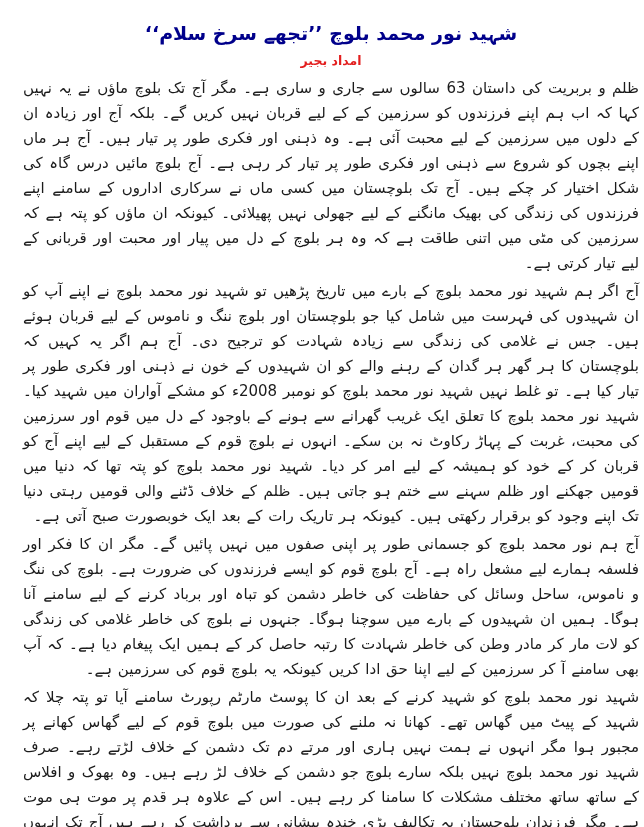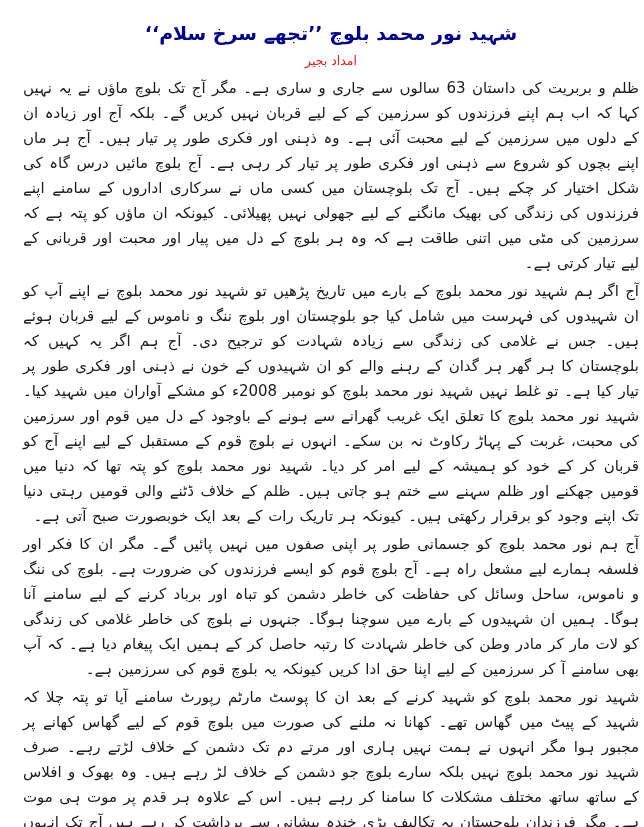--- a/index.html
+++ b/index.html
@@ -30,21 +30,21 @@
     color:var(--title-color);
     font-size:19px;
     font-weight:bold;
     line-height:1.45;
     padding:3px 0 1px 0;
   }
   .article-byline{
     text-align:center;
     color:var(--byline-color);
     font-size:12.5px;
-    font-weight:normal;
+    font-weight:bold;
     padding:4px 0 8px 0;
   }
   .article-body p{
     direction:rtl;
     text-align:justify;
     color:var(--body-color);
     font-size:15px;
     line-height:25px;
     margin:0 0 3px 0;
     word-spacing:1px;

